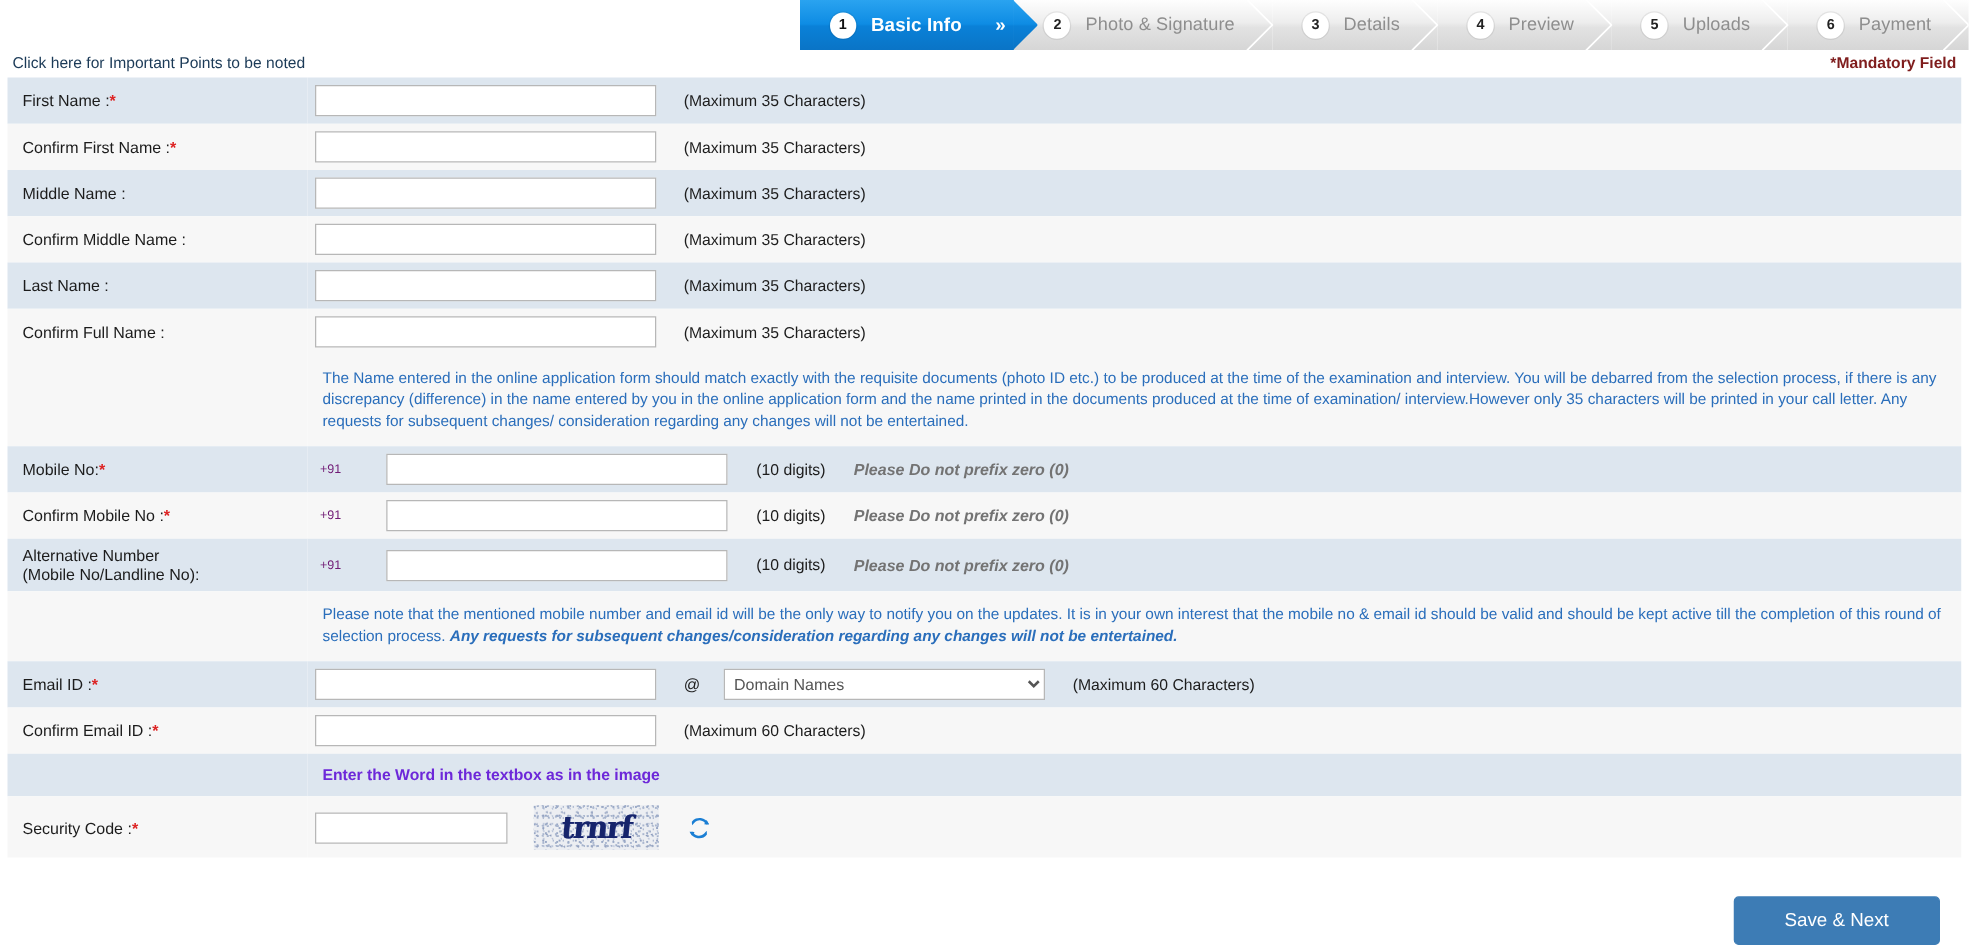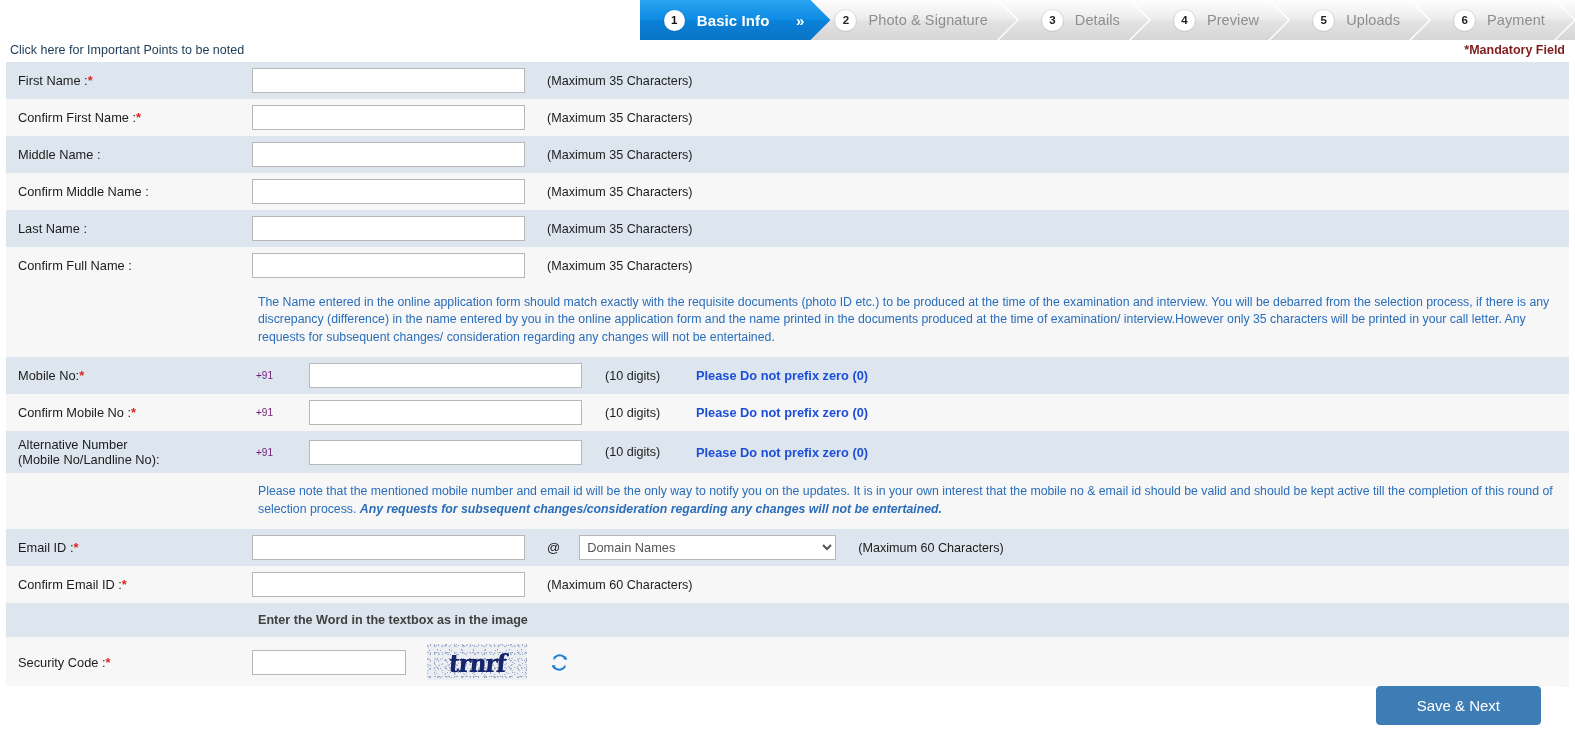--- a/index.html
+++ b/index.html
@@ -166,24 +166,25 @@
     padding-left: 4px;
   }
   .digits {
     font-size: 12.6px;
     color: #1c1c1c;
     margin-left: 12px;
     width: 64px;
   }
   .nozero {
     font-size: 12.8px;
-    color: #1d4ed8;
-    font-weight: bold;
-    margin-left: 16px;
+    color: #737373;
+    font-weight: bold;
+    margin-left: 3px;
     white-space: nowrap;
+    font-style: italic;
   }
   .bluenote {
     color: #2a6ebb;
     font-size: 12.3px;
     line-height: 1.42;
     padding: 5px 14px 6px 6px;
   }
   .bluenote b { font-weight: bold; font-style: italic; }
   .at {
     margin: 0 8px 0 11px;
@@ -195,21 +196,21 @@
     height: 25px;
     border: 1px solid #b7b7b7;
     background: #ffffff;
     font-family: "Liberation Sans", sans-serif;
     font-size: 12.8px;
     color: #555;
     padding: 2px 3px;
     outline: none;
   }
   .captcha-hdr {
-    color: #404040;
+    color: #6d28d9;
     font-weight: bold;
     font-size: 12.6px;
     padding: 5px 0 5px 6px;
   }
   .captcha-img {
     width: 100px;
     height: 36px;
     margin-left: 10px;
     border: 0;
     background-color: #eceef2;
@@ -244,25 +245,25 @@
     width: 21px; height: 21px;
     cursor: pointer;
     display: inline-flex;
     align-items: center;
     justify-content: center;
   }
 
   
   .footer {
     position: absolute;
-    left: 0; right: 16px; bottom: 0;
+    left: 0; right: 5px; bottom: 0;
     height: 70px;
     display: flex;
     justify-content: flex-end;
-    align-items: flex-start;
+    align-items: flex-end;
     padding-right: 18px;
     background: #ffffff;
   }
   .save-next {
     background: #3d7cb5;
     border: 1px solid #3d7cb5;
     border-radius: 4px;
     color: #ffffff;
     font-family: "Liberation Sans", sans-serif;
     font-size: 15px;

